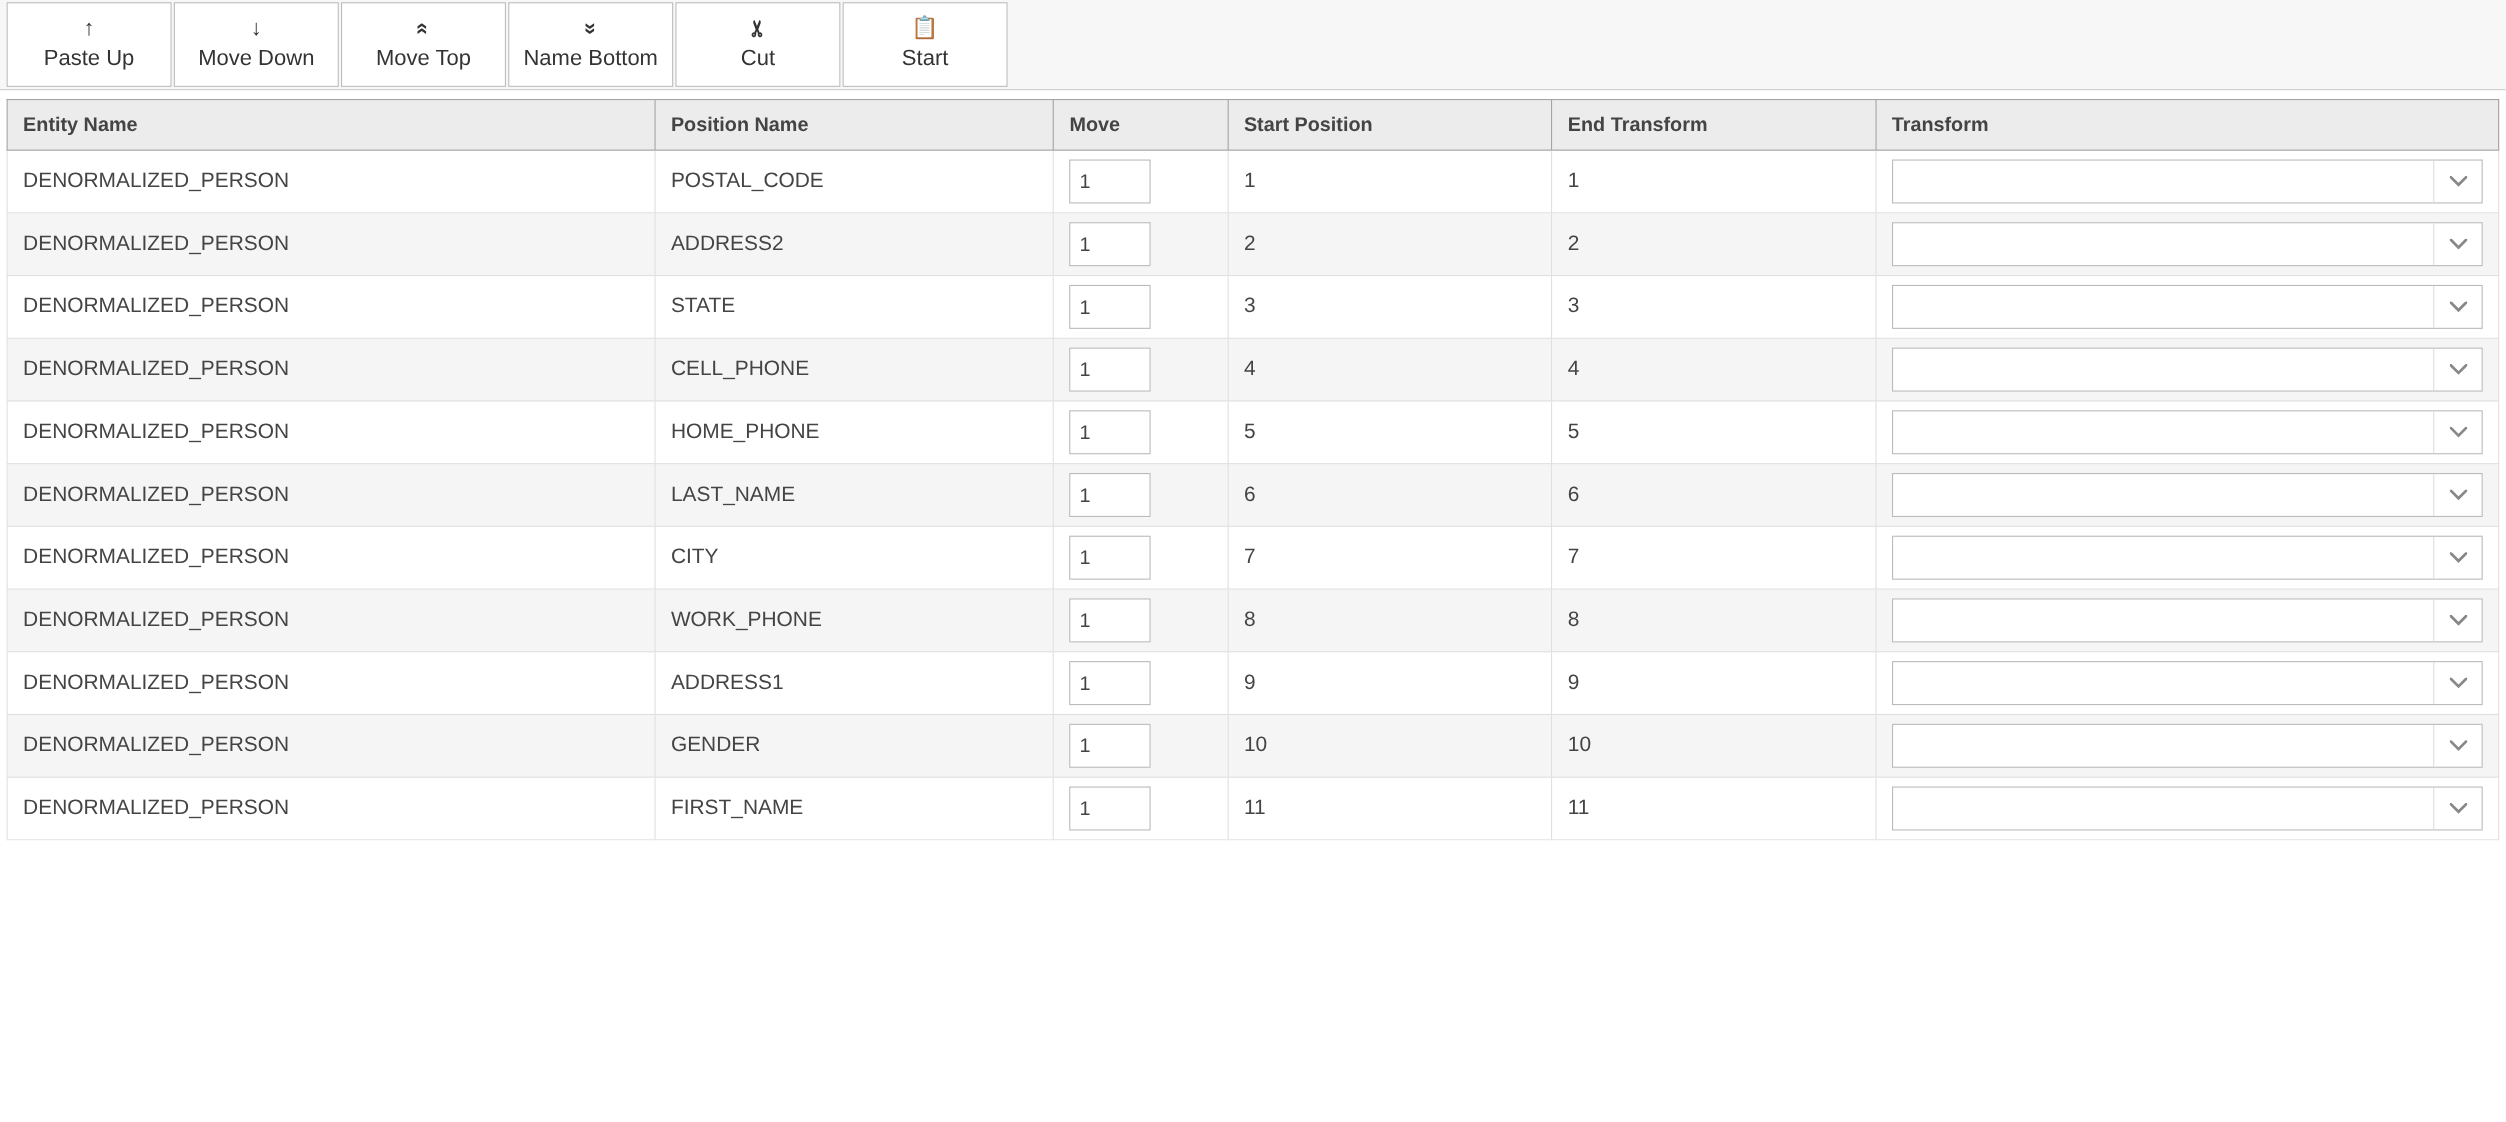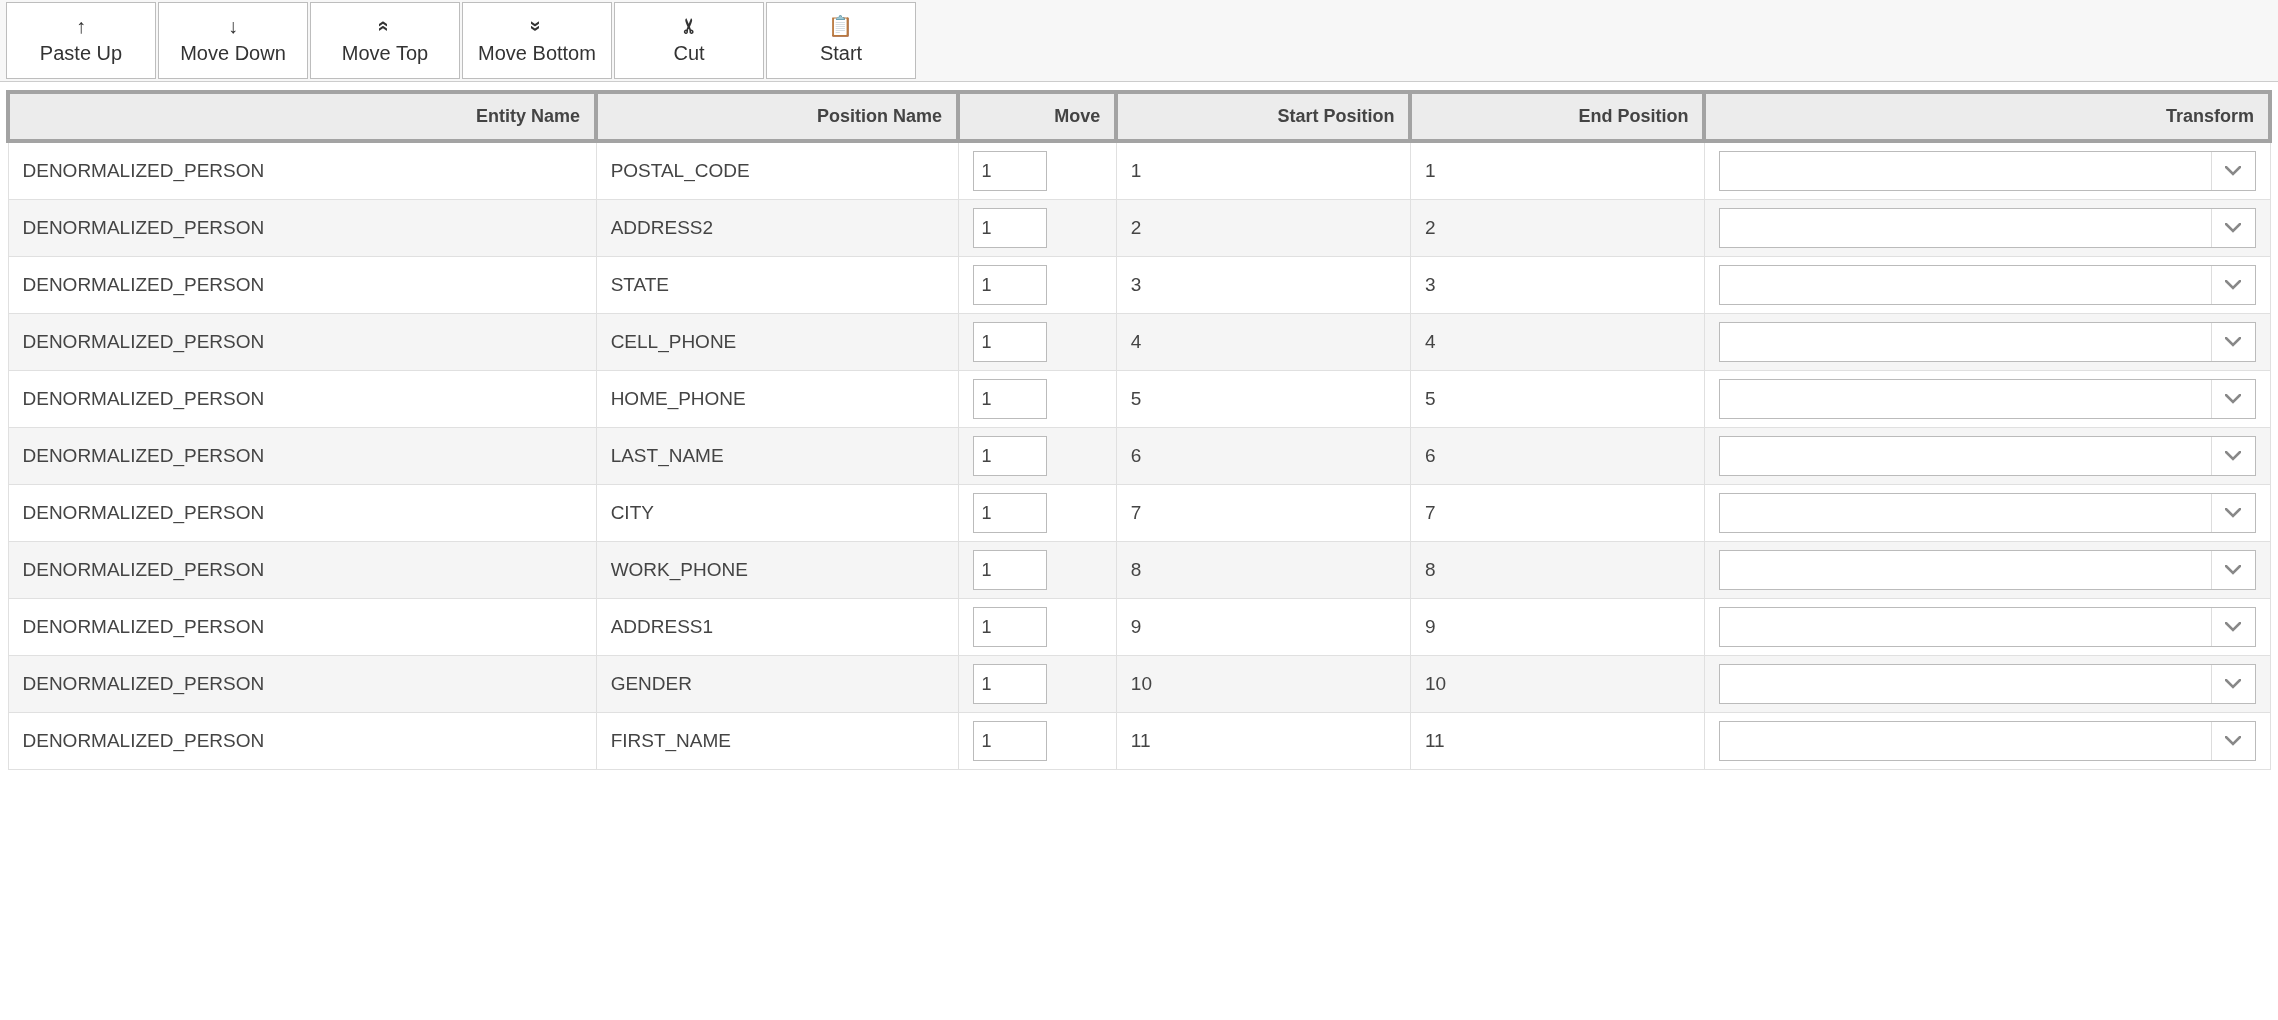--- a/index.html
+++ b/index.html
@@ -38,26 +38,26 @@
     }
     .toolbar-spacer { flex: 1; }
     .content-area { padding: 8px 6px 0 6px; }
     table.grid {
       width: 100%;
       border-collapse: collapse;
       table-layout: fixed;
       border: 1px solid #d0d0d0;
     }
     table.grid th {
-      text-align: right;
+      text-align: left;
       background: #ececec;
       font-weight: bold;
       color: #444;
       padding: 12px 14px;
-      border: 4px solid #a3a3a3;
+      border: 1px solid #a3a3a3;
       font-size: 18px;
     }
     table.grid td {
       padding: 8px 14px;
       border: 1px solid #e0e0e0;
       color: #444;
       font-size: 19px;
       height: 50px;
       vertical-align: middle;
     }
@@ -113,21 +113,21 @@
   <button class="toolbar-btn">
     <span class="icon">↓</span>
     <span>Move Down</span>
   </button>
   <button class="toolbar-btn">
     <span class="icon" style="transform: rotate(90deg);">«</span>
     <span>Move Top</span>
   </button>
   <button class="toolbar-btn">
     <span class="icon" style="transform: rotate(90deg);">»</span>
-    <span>Move Bottom</span>
+    <span>Name Bottom</span>
   </button>
   <button class="toolbar-btn">
     <span class="icon" style="transform: rotate(-90deg);">✂</span>
     <span>Cut</span>
   </button>
   <button class="toolbar-btn">
     <span class="icon">📋</span>
     <span>Start</span>
   </button>
   <div class="toolbar-spacer"></div>
@@ -142,21 +142,21 @@
       <col class="c-start">
         <col class="c-end">
         <col class="c-trans">
     </colgroup>
     <thead>
       <tr>
         <th>Entity Name</th>
         <th>Position Name</th>
         <th>Move</th>
         <th>Start Position</th>
-        <th>End Position</th>
+        <th>End Transform</th>
         <th>Transform</th>
       </tr>
     </thead>
     <tbody id="grid-body">
         <tr>
           <td>DENORMALIZED_PERSON</td>
           <td>POSTAL_CODE</td>
           <td><input type="text" class="width-input" value="1" style=""></td>
           <td>1</td>
           <td>1</td>

